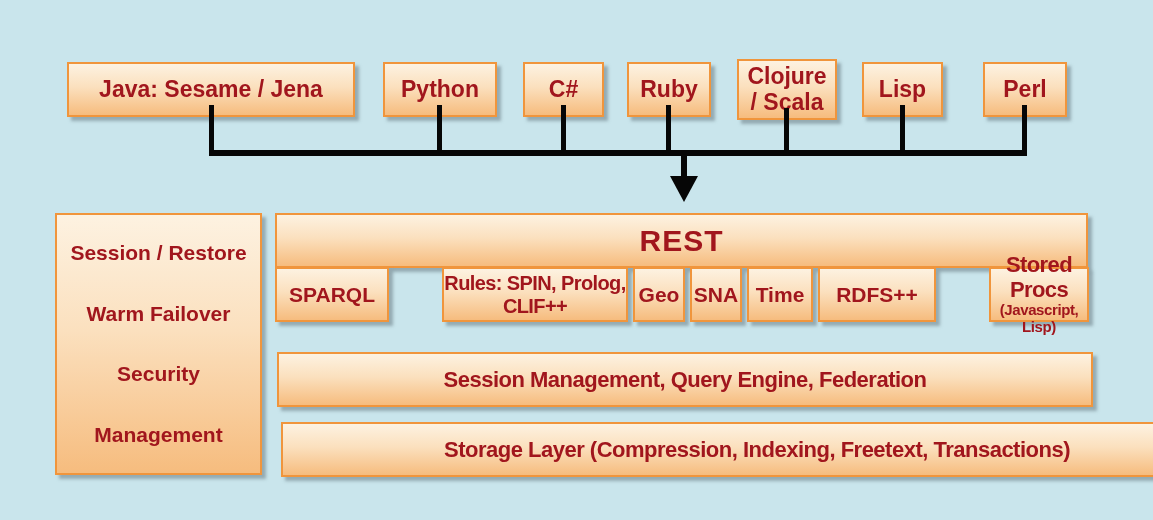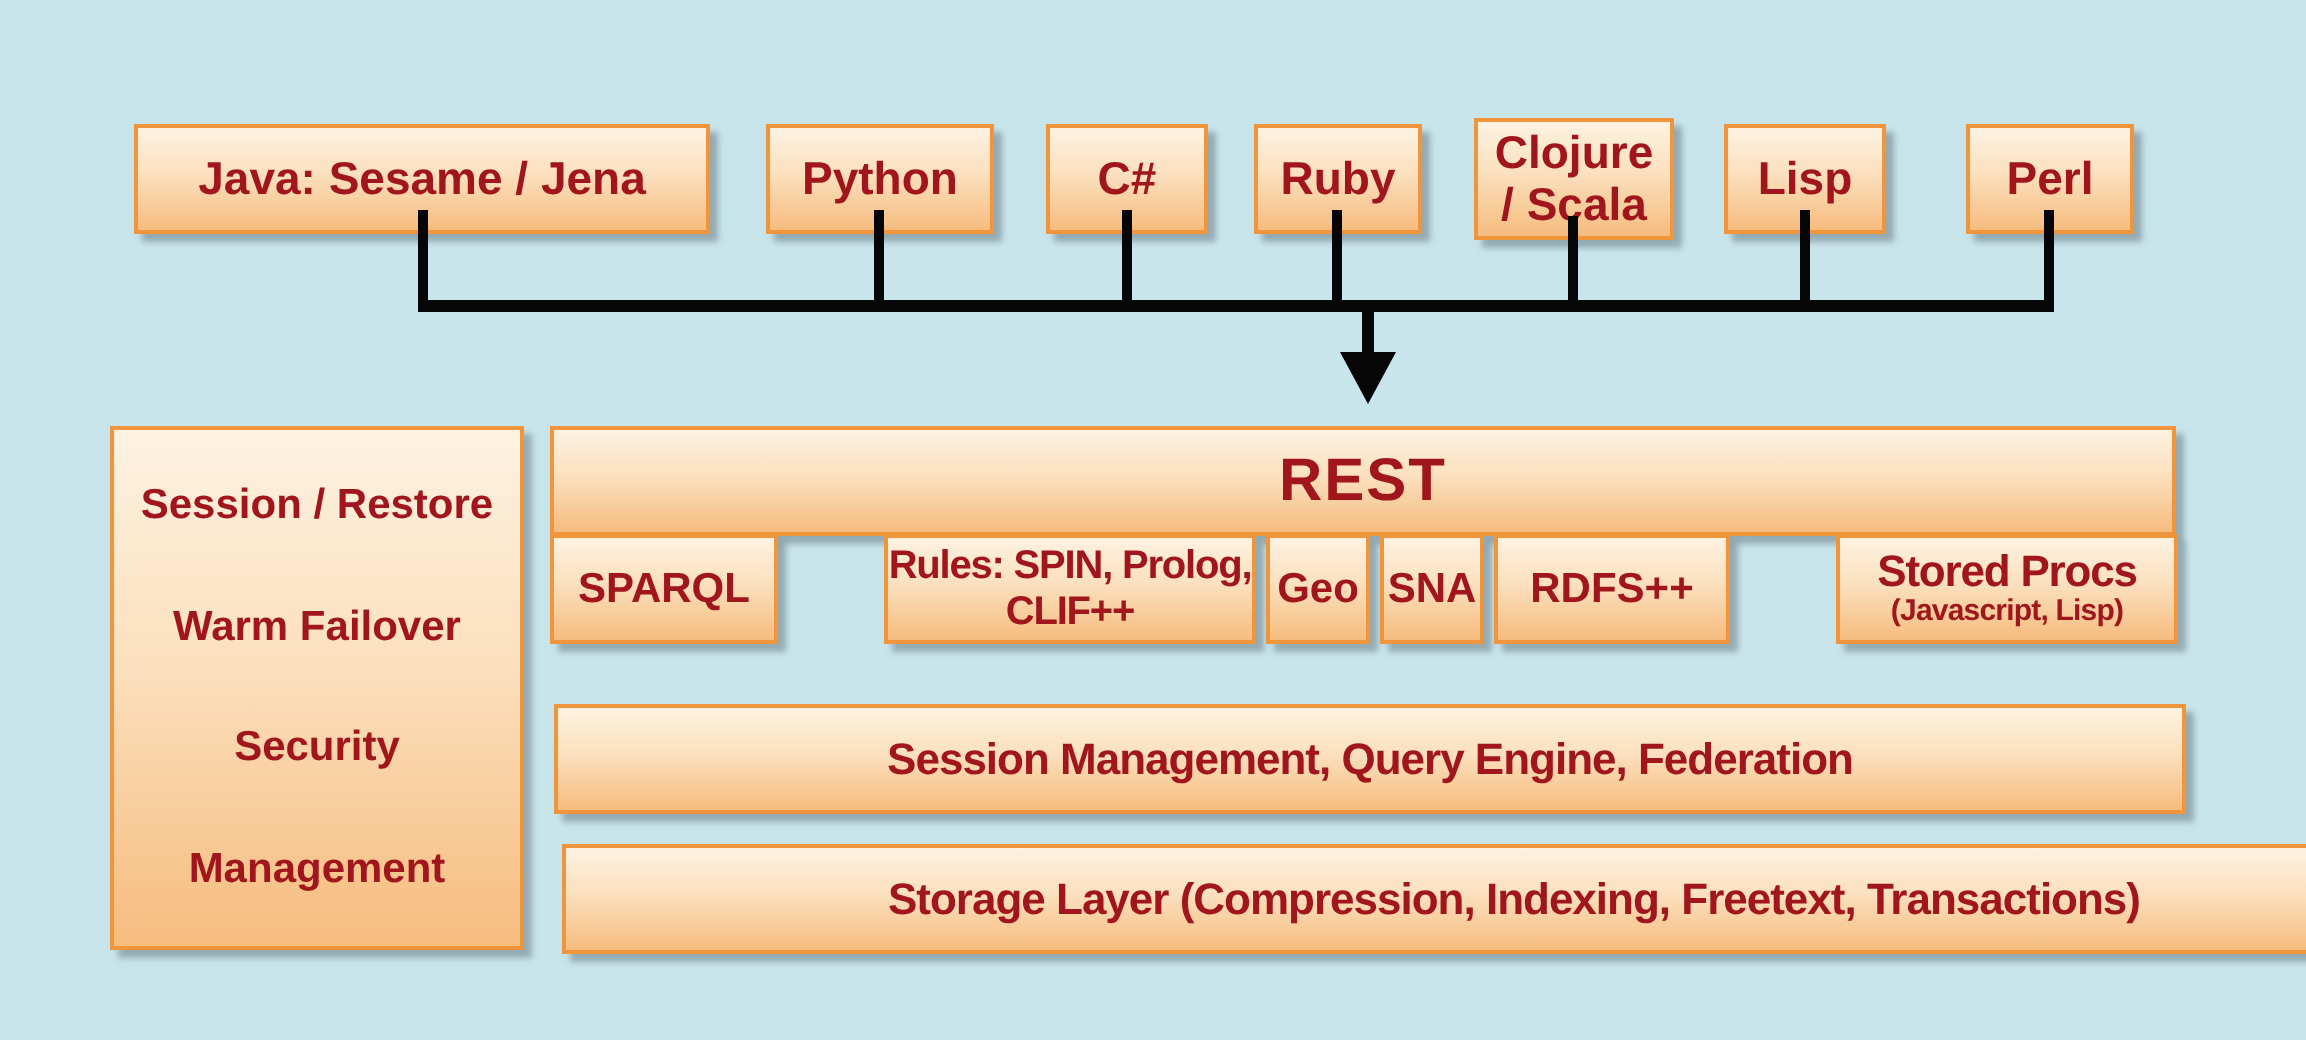--- a/index.html
+++ b/index.html
@@ -119,20 +119,23 @@
     </div>
     <div class="svc cond" style="width:186px;font-size:20px;">
       <span>Rules: SPIN, Prolog, CLIF++</span>
     </div>
     <div class="svc" style="width:52px;">
       <span>Geo</span>
     </div>
     <div class="svc" style="width:52px;">
       <span>SNA</span>
     </div>
+    <div class="svc" style="width:66px;">
+      <span>Time</span>
+    </div>
     <div class="svc" style="width:118px;">
       <span>RDFS++</span>
     </div>
     <div class="svc cond" style="flex:1;font-size:22px;">
       <span>Stored Procs</span>
       <span class="sub">(Javascript, Lisp)</span>
     </div>
   </div>
 
   <div class="obox" style="left:277px;top:340px;width:816px;height:55px;">

